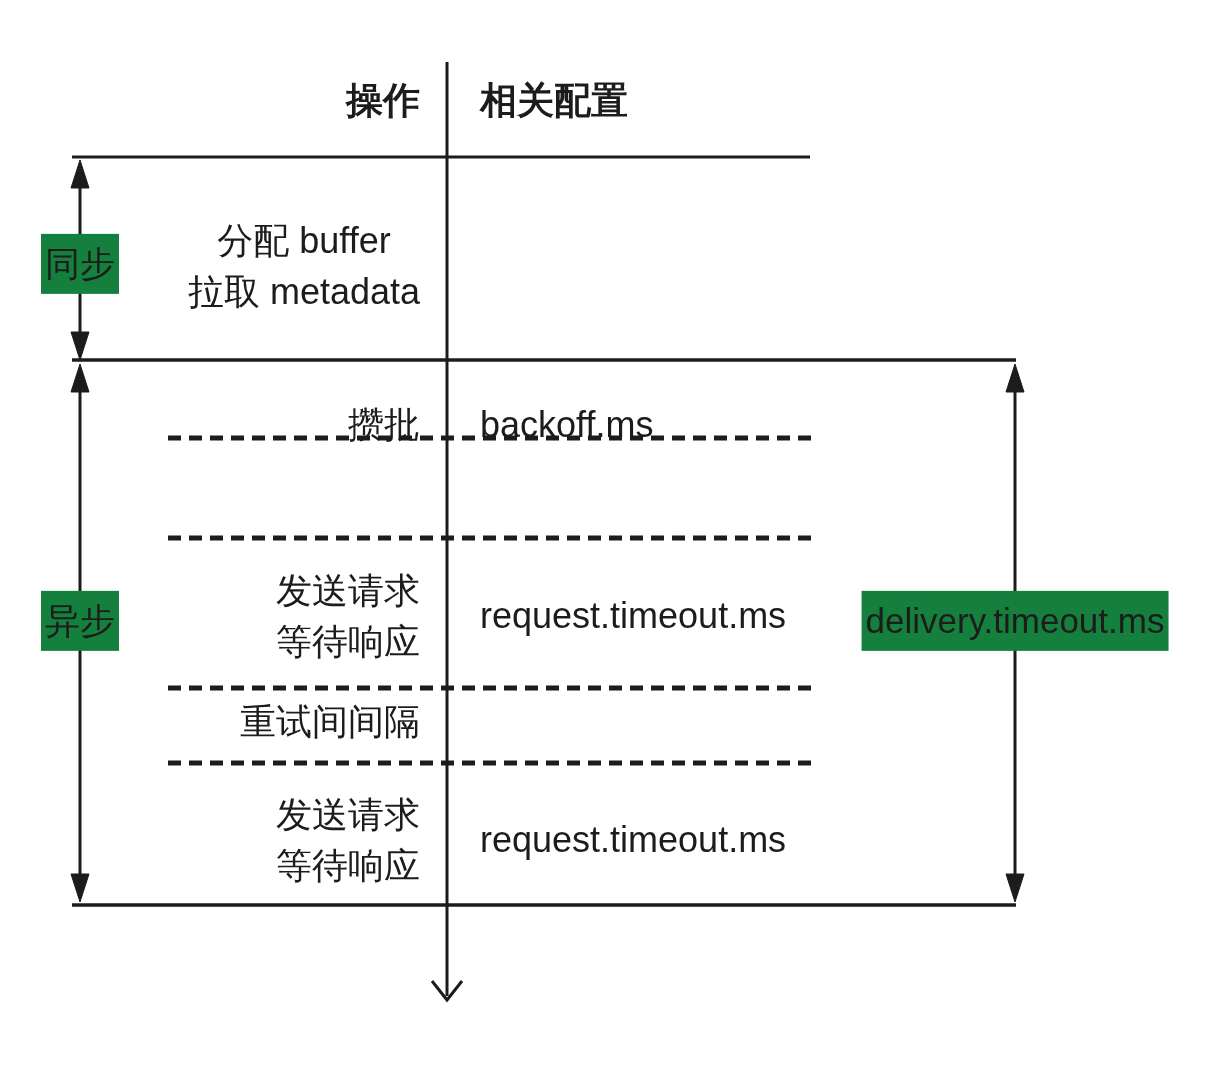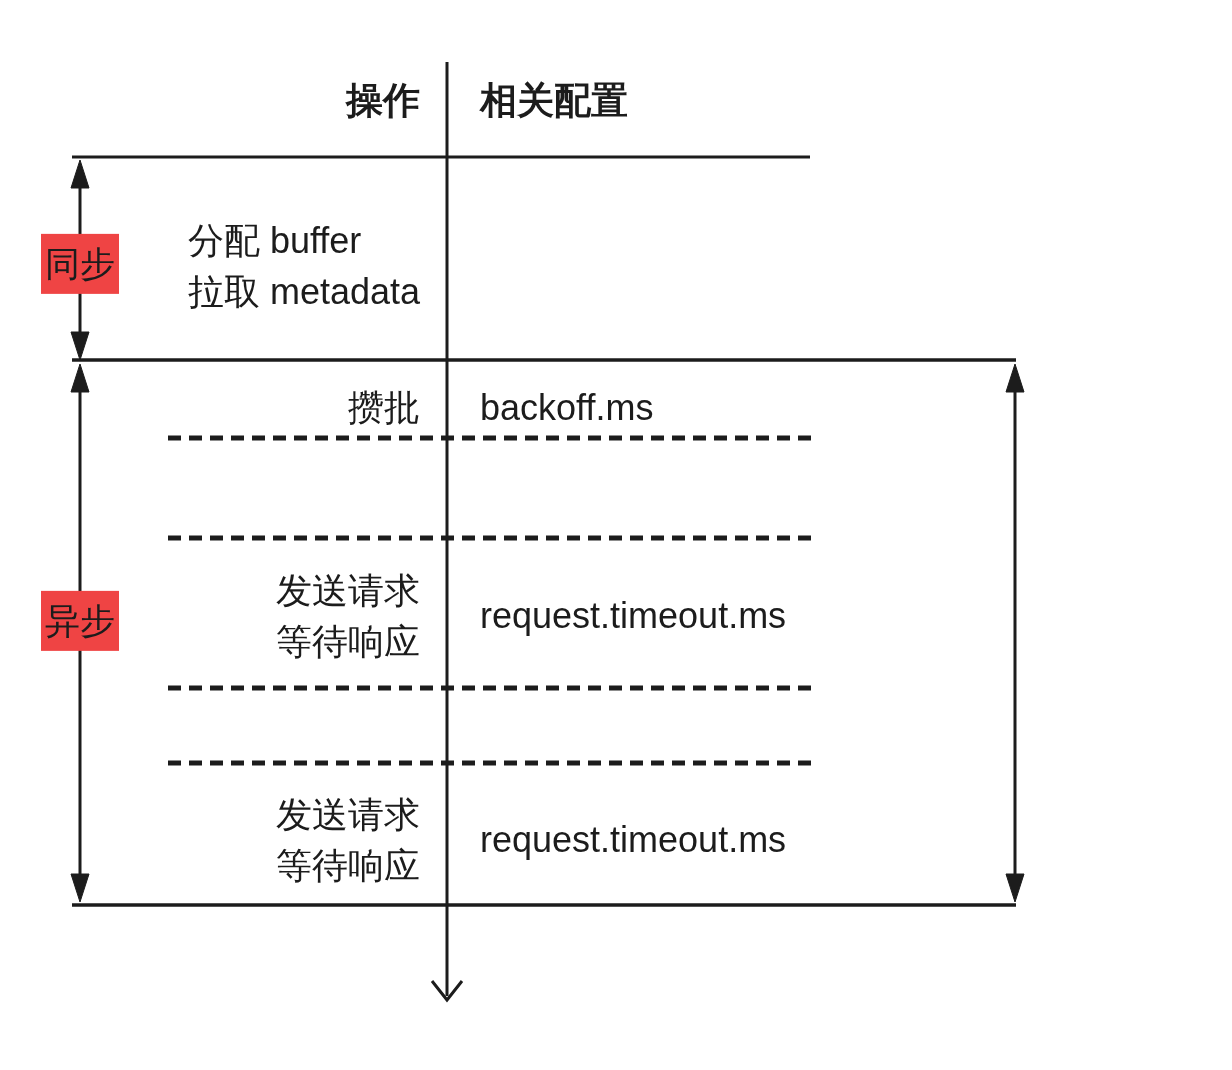--- a/index.html
+++ b/index.html
@@ -13,33 +13,33 @@
   #lines{position:absolute;left:0;top:0;}
   .txt{
     position:absolute;
     color:#1c1c1c;
     font-size:36px;
     line-height:1.15;
     white-space:nowrap;
     transform:translateY(-50%);
   }
   .hdr{font-weight:700;font-size:37px;}
-  .op{right:812px;text-align:left;}          
+  .op{right:812px;text-align:center;}          
   .cfg{left:480px;text-align:left;}
   .two-line div{line-height:51px;}
   .bracket-label{
-    background:#ef4444;
+    background:#15803d;
     padding:10px 4px;
     transform:translate(-50%,-50%);
     font-size:35px;
     text-align:center;
   }
   .y-hdr{top:101px}
   .y-row1{top:266px}
-  .y-row2{top:408px}
+  .y-row2{top:425px}
   .y-row3{top:490px}
   .y-row4{top:616px}
   .y-row5{top:722px}
   .y-row6{top:840px}
   .y-sync{top:264px}
   .y-async{top:621px}
   .x-left{left:80px}
   .x-right{left:1015px}
 </style>
 </head>
@@ -93,23 +93,25 @@
   <div class="txt op y-row2">攒批</div>
   <div class="txt cfg y-row2">backoff.ms</div>
 
 
   <div class="txt op two-line y-row4">
     <div>发送请求</div>
     <div>等待响应</div>
   </div>
   <div class="txt cfg y-row4">request.timeout.ms</div>
 
+  <div class="txt op y-row5">重试间间隔</div>
 
   <div class="txt op two-line y-row6">
     <div>发送请求</div>
     <div>等待响应</div>
   </div>
   <div class="txt cfg y-row6">request.timeout.ms</div>
 
   <div class="txt bracket-label x-left y-sync">同步</div>
   <div class="txt bracket-label x-left y-async">异步</div>
+  <div class="txt bracket-label x-right y-async">delivery.timeout.ms</div>
 
 </div>
 
 </body></html>

